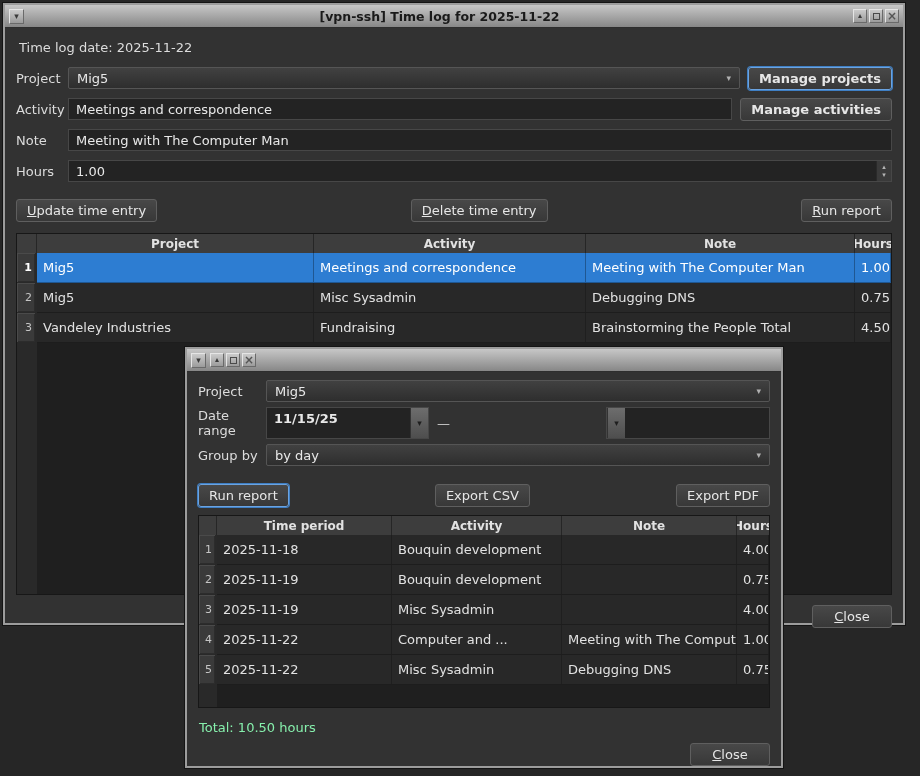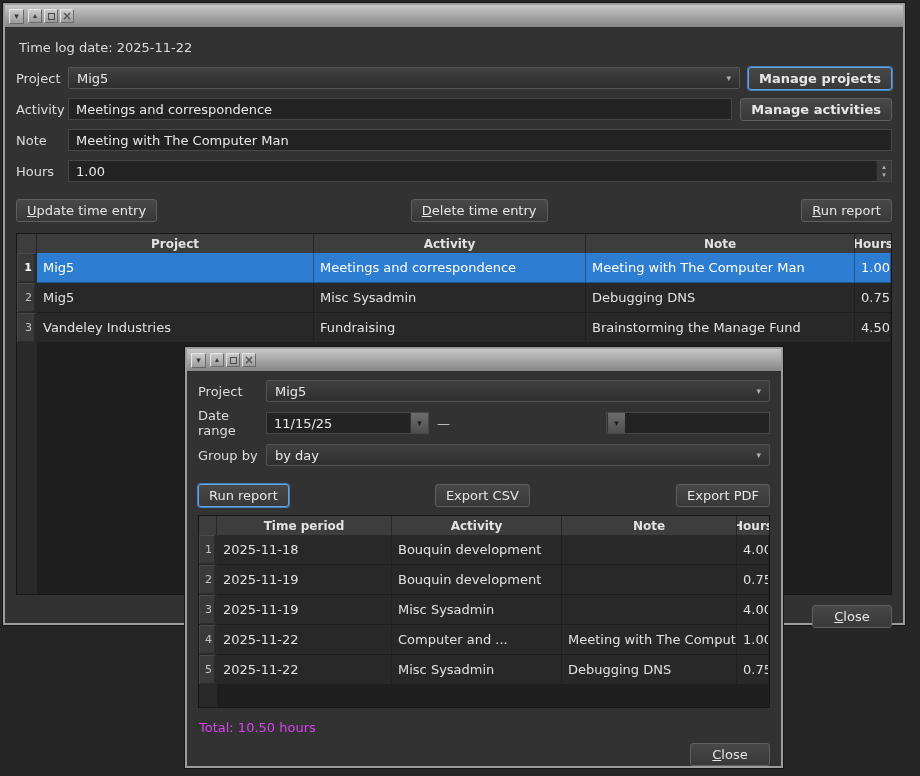--- a/index.html
+++ b/index.html
@@ -66,21 +66,21 @@
   u { text-decoration:underline; }
 
   .spinbox { flex:1; position:relative; display:flex; min-width:0; }
   .spin-input { width:100%; }
   .spins {
     position:absolute; right:1px; top:1px; bottom:1px; width:15px;
     background:#3a3a3a; border-left:1px solid #2a2a2a;
     display:flex; flex-direction:column; align-items:center; justify-content:center;
     font-size:7px; line-height:1.2; color:#b4b4b4;
   }
-  .datebox { display:flex; height:22px; border:1px solid #474747; background:#232323; }
+  .datebox { display:flex; height:32px; border:1px solid #474747; background:#232323;font-weight:bold; }
   .datebox .entry { border:none; height:20px; }
   .date-btn {
     width:18px; flex:0 0 18px; background:linear-gradient(#6d6d6d,#4e4e4e);
     border-left:1px solid #333; display:flex; align-items:center; justify-content:center;
     font-size:9px; color:#1e1e1e;
   }
   .dash { margin:0 8px; color:#cfcfcf; }
   .spacer { flex:1; }
 
   
@@ -120,31 +120,32 @@
   
   .main-win { left:3px; top:3px; width:902px; height:622px; }
   .main-table { height:362px; --cols:20px 277px 272px 269px 1fr; --gutterw:20px; }
   .main-win .close-row { margin-top:10px; }
   .date-line { margin:4px 3px 12px; color:#dcdcdc; flex:0 0 auto; }
 
   .dlg { left:185px; top:347px; width:598px; height:421px; z-index:10; }
   .dlg .form-row { margin-bottom:10px; }
   .dlg .actions { margin:8px 0 8px; }
   .dlg-table { height:193px; --cols:18px 175px 170px 175px 1fr; --gutterw:18px; }
-  .total-line { margin:12px 1px 0; color:#d946ef; flex:0 0 auto; }
+  .total-line { margin:12px 1px 0; color:#86efac; flex:0 0 auto; }
   .dlg .close-row { margin-top:8px; }
 </style>
 </head>
 <body>
 
 <div class="stage">
 
   <div class="window main-win">
     <div class="titlebar">
       <span class="tb-btn menu-btn">▾</span>
+      <span class="win-title">[vpn-ssh] Time log for 2025-11-22</span>
       <span class="tb-btn">▴</span>
       <span class="tb-btn">
           <span class="maxbox"></span>
         </span>
       <span class="tb-btn tb-close">×</span>
     </div>
     <div class="win-body">
 
       <div class="date-line">Time log date: 2025-11-22</div>
 
@@ -205,21 +206,21 @@
               <div class="gcell">2</div>
               <div class="tcell">Mig5</div>
               <div class="tcell">Misc Sysadmin</div>
               <div class="tcell">Debugging DNS</div>
               <div class="tcell">0.75</div>
             </div>
             <div class="trow">
               <div class="gcell">3</div>
               <div class="tcell">Vandeley Industries</div>
               <div class="tcell">Fundraising</div>
-              <div class="tcell">Brainstorming the Manage Fund</div>
+              <div class="tcell">Brainstorming the People Total</div>
               <div class="tcell">4.50</div>
             </div>
           </div>
       </div>
 
       <div class="close-row">
         <button class="btn"><u>C</u>lose</button>
       </div>
     </div>
   </div>

